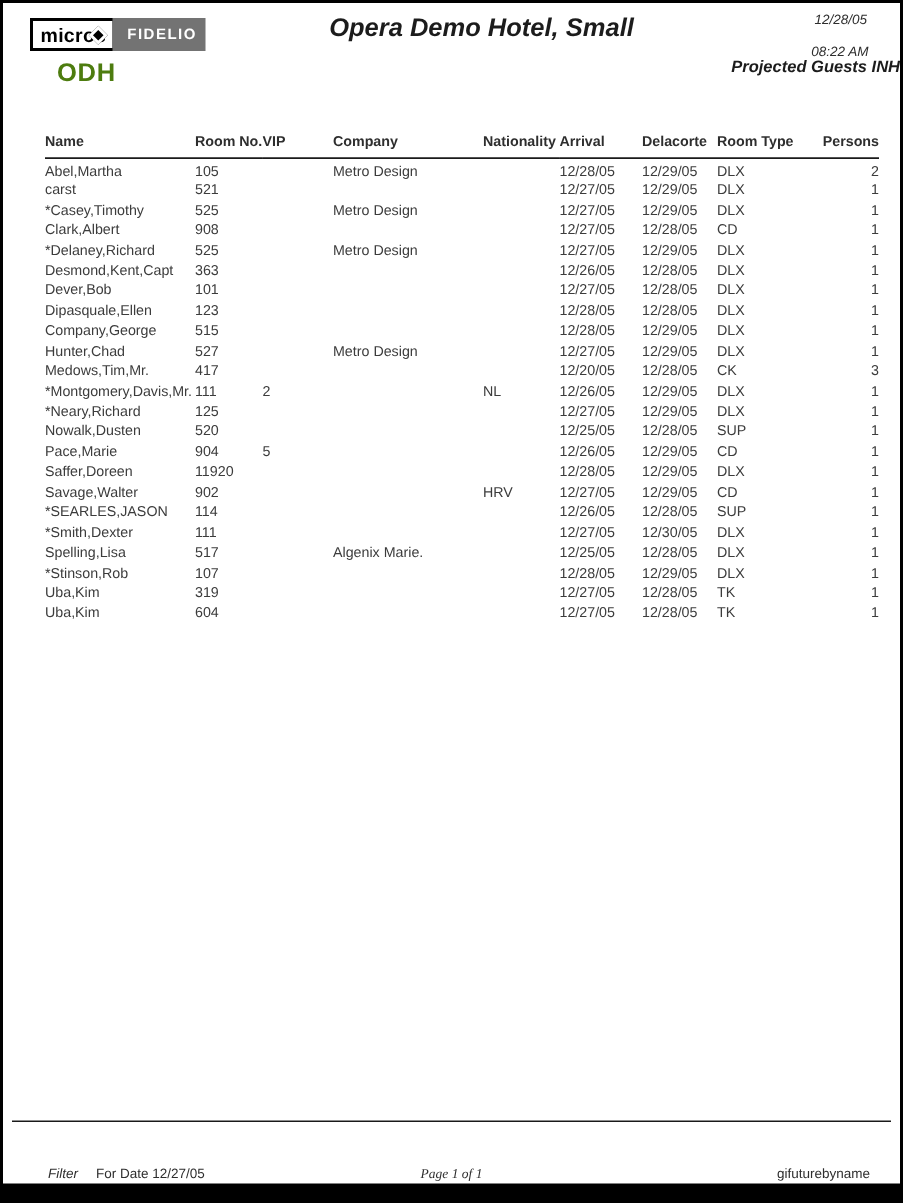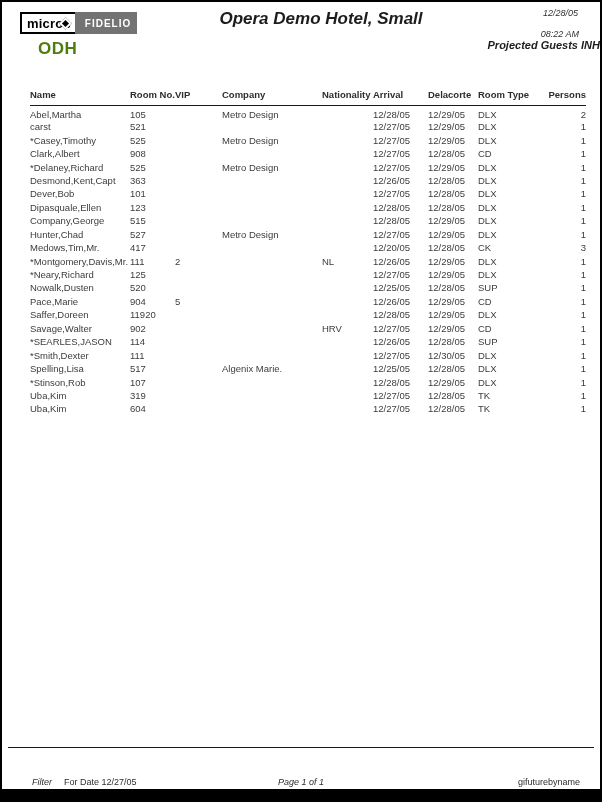--- a/index.html
+++ b/index.html
@@ -81,21 +81,21 @@
   tbody tr:first-child td { padding-top:3px; }
 
   
   .footer-line {
     position:absolute; left:6px; right:6px; top:745px;
     border-top:1.5px solid #1a1a1a;
   }
   .footer { position:absolute; left:0; right:0; top:751px; height:16px; font-size:9px; color:#2e2e2e;margin-top:24px; }
   .filter-label { position:absolute; left:30px; font-style:italic; }
   .filter-value { position:absolute; left:62px; }
-  .page-info { position:absolute; left:0; right:0; text-align:center; font-style:italic; }
+  .page-info { position:absolute; left:0; right:0; text-align:center; font-style:italic;font-family:Liberation Serif, serif; }
   .report-file { position:absolute; right:20px; }
 
   .bottom-bar { position:absolute; left:0; right:0; bottom:0; height:11px; background:#000; }
 </style>
 </head>
 <body>
 
 <div class="page">
 
   <div class="logo">

